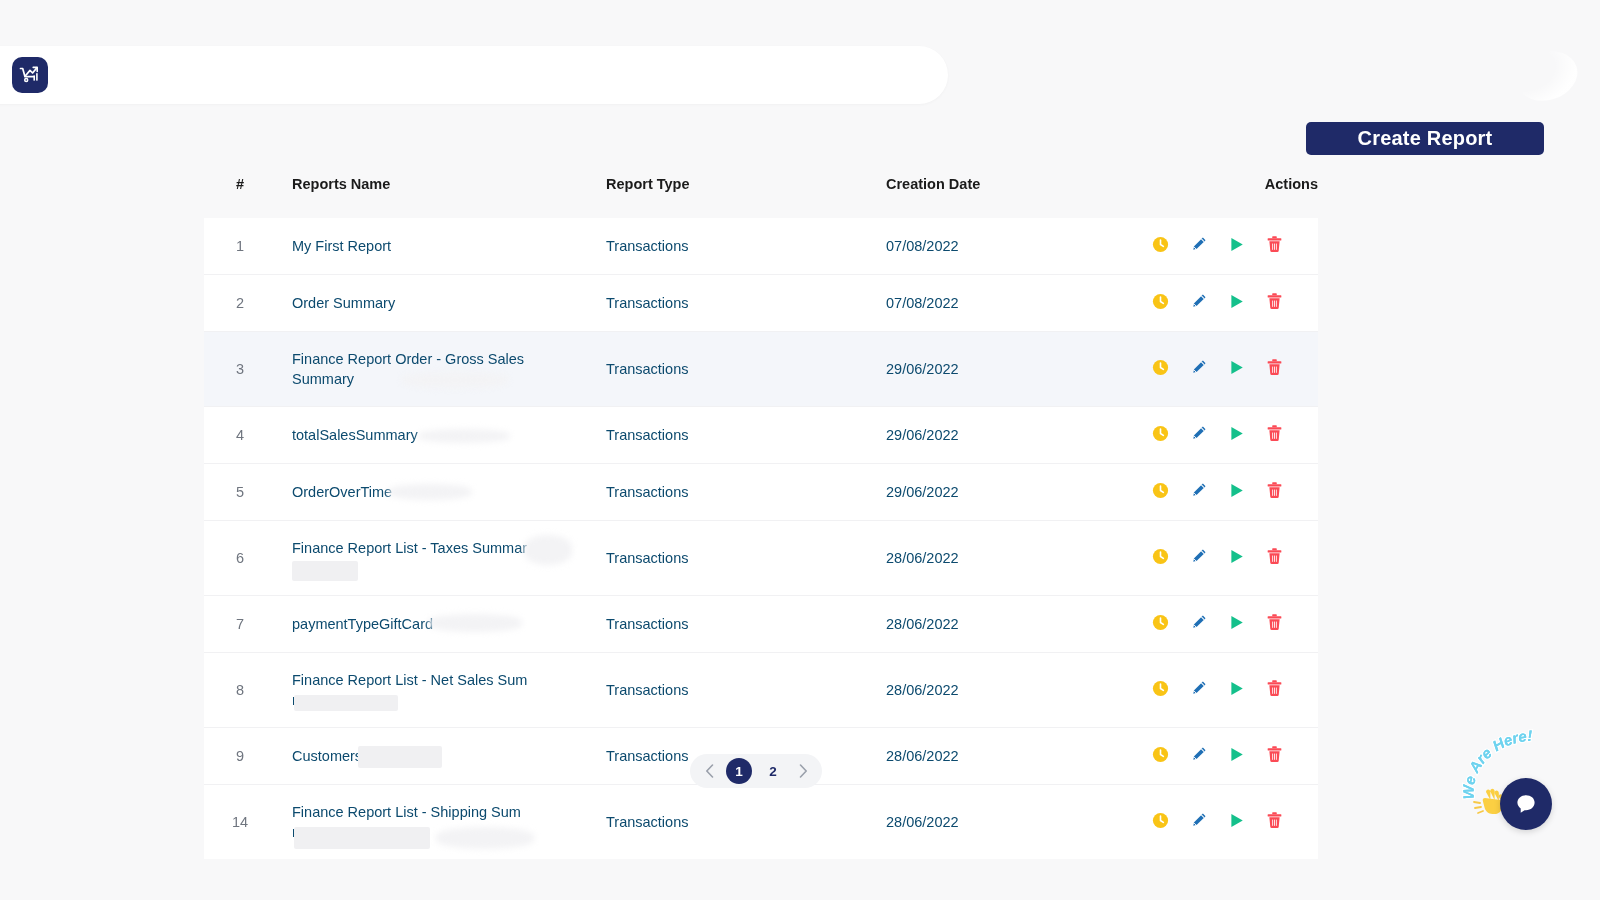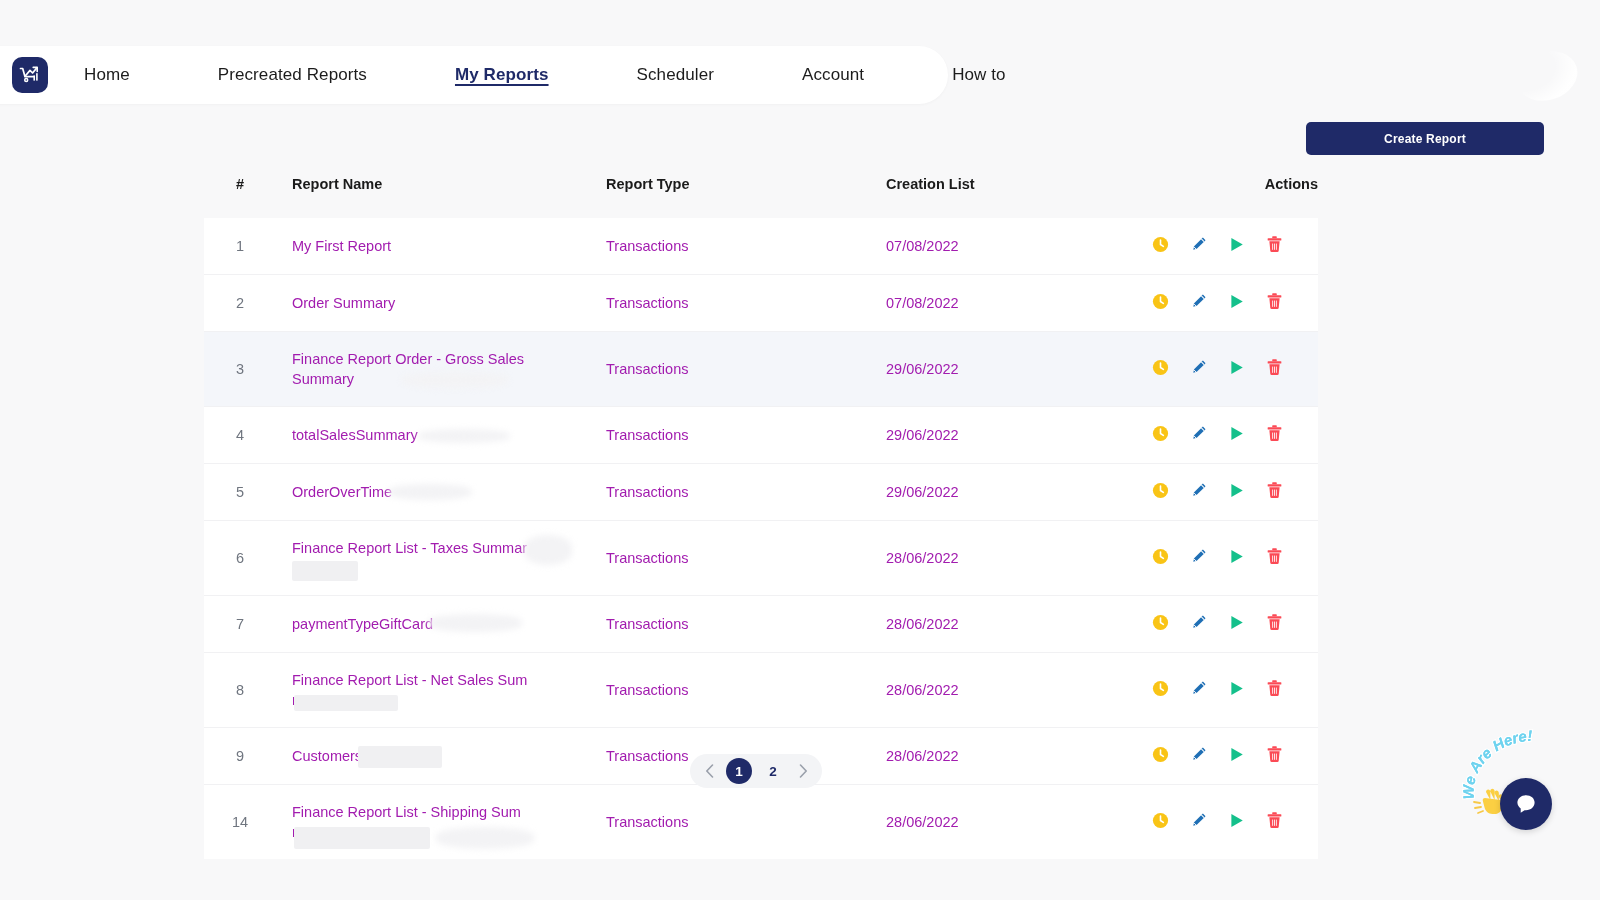--- a/index.html
+++ b/index.html
@@ -59,21 +59,21 @@
   }
 
   
   .create-btn {
     position: absolute; top: 122px; left: 1306px;
     width: 238px; height: 33px;
     background: #1f2a68;
     color: #ffffff;
     border: none; border-radius: 5px;
     font-family: "Liberation Sans", sans-serif;
-    font-size: 12px; font-weight: bold;
+    font-size: 20px; font-weight: bold;
     cursor: pointer;
     letter-spacing: .2px;
   }
 
   
   .table-wrap {
     position: absolute; top: 176px; left: 204px;
     width: 1114px;
   }
   table { width: 100%; border-collapse: collapse; }
@@ -85,21 +85,21 @@
   th.c-num   { width: 72px;  text-align: center; }
   th.c-name  { width: 330px; padding-left: 16px; }
   th.c-type  { width: 280px; margin-top: 48px; }
   th.c-date  { width: 230px; }
   th.c-act   { width: 202px; text-align: right; }
 
   tbody tr { background: #ffffff; }
   tbody tr.selected { background: #f4f6fa; }
   tbody tr + tr td { border-top: 1px solid #f1f1f3; }
   tbody td {
-    font-size: 14.5px; color: #a21caf;
+    font-size: 14.5px; color: #0c4a6e;
     padding: 17px 0; vertical-align: middle;
     height: 44px;
   }
   td.c-num   { text-align: center; color: #6f757f; }
   td.c-name  { padding-left: 16px; padding-right: 10px; position: relative; }
   td.c-act   { text-align: center; }
   .name-text { display: block; max-width: 236px; line-height: 20px; word-break: break-all; }
 
   
   .redact {
@@ -165,40 +165,32 @@
     <div class="logo">
       <svg width="24" height="24" viewBox="0 0 24 24">
         <path d="M2.5 5.5h2.2l2.3 8.2h8.4" fill="none" stroke="#ffffff" stroke-width="1.7" stroke-linecap="round" stroke-linejoin="round"></path>
         <circle cx="8.2" cy="17" r="1.5" fill="none" stroke="#ffffff" stroke-width="1.5"></circle>
         <path d="M7 13.2L12 7.4l2.6 2.6L19 4.6" fill="none" stroke="#ffffff" stroke-width="1.7" stroke-linecap="round" stroke-linejoin="round"></path>
         <path d="M15.2 4.4h4v4" fill="none" stroke="#ffffff" stroke-width="1.6" stroke-linecap="round" stroke-linejoin="round"></path>
         <rect x="15.4" y="12.4" width="1.6" height="5.2" fill="#ffffff"></rect>
         <rect x="18.1" y="10.2" width="1.6" height="7.4" fill="#ffffff"></rect>
       </svg>
     </div>
-    <div class="nav-links">
-      <a class="nav-link">Home</a>
-      <a class="nav-link">Precreated Reports</a>
-      <a class="nav-link active">My Reports</a>
-      <a class="nav-link">Scheduler</a>
-      <a class="nav-link">Account</a>
-      <a class="nav-link">How to</a>
-    </div>
   </nav>
 
   <button class="create-btn">Create Report</button>
 
   <div class="table-wrap">
     <table>
       <thead>
         <tr>
           <th class="c-num">#</th>
-          <th class="c-name">Report Name</th>
+          <th class="c-name">Reports Name</th>
           <th class="c-type">Report Type</th>
-          <th class="c-date">Creation List</th>
+          <th class="c-date">Creation Date</th>
           <th class="c-act">Actions</th>
         </tr>
       </thead>
       <tbody id="rows-body">
           <tr>
             <td class="c-num">1</td>
             <td class="c-name">
               <span class="name-text">My First Report</span>
             </td>
             <td class="c-type">Transactions</td>

